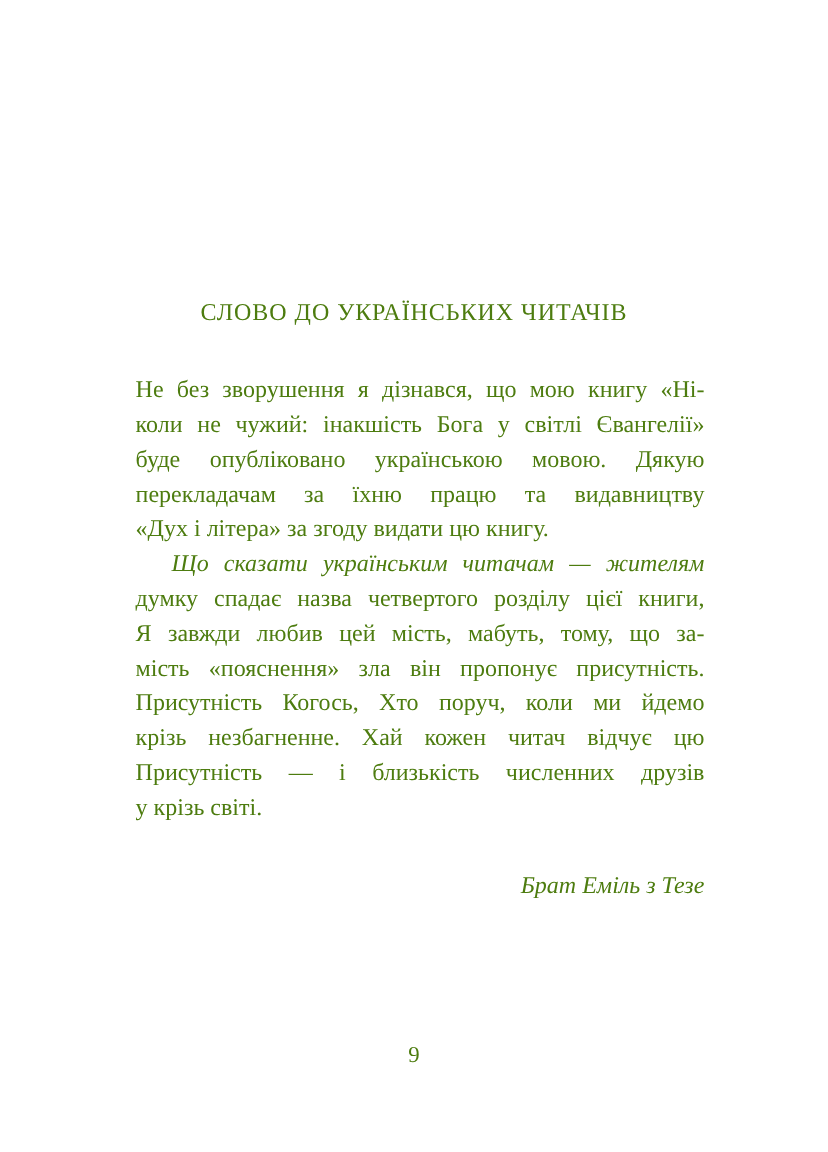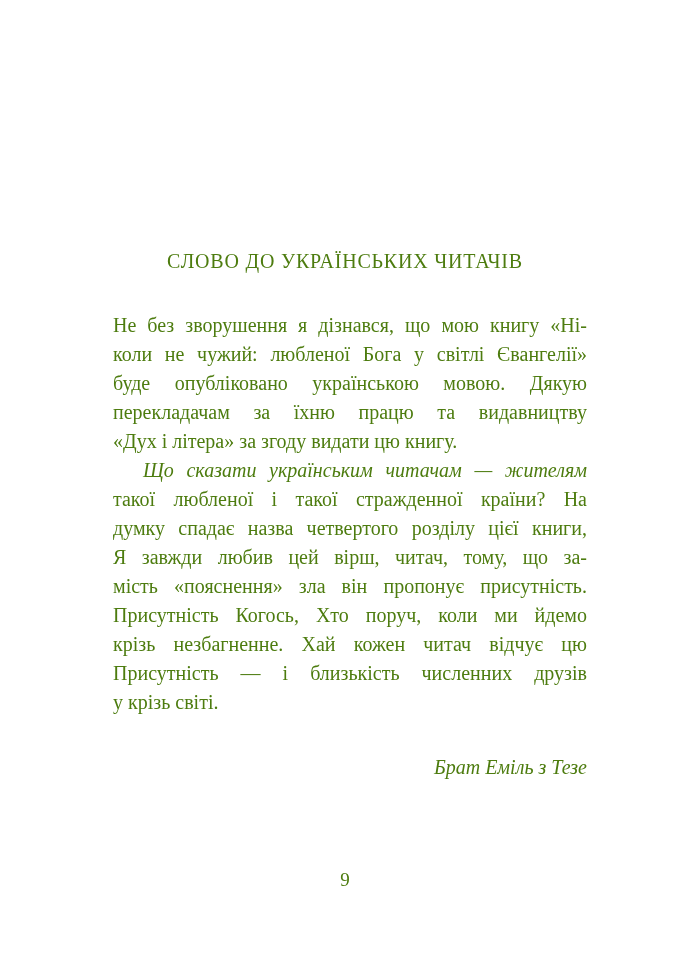--- a/index.html
+++ b/index.html
@@ -61,31 +61,30 @@
 <body>
 
 <div class="page">
 
   <h1 class="heading">СЛОВО ДО УКРАЇНСЬКИХ ЧИТАЧІВ</h1>
 
   <div class="body-text">
 
     <div class="para">
       <div class="line">Не без зворушення я дізнався, що мою книгу «Ні-</div>
-      <div class="line">коли не чужий: любленої Бога у світлі Євангелії»</div>
+      <div class="line">коли не чужий: інакшість Бога у світлі Євангелії»</div>
       <div class="line">буде опубліковано українською мовою. Дякую</div>
       <div class="line">перекладачам за їхню працю та видавництву</div>
       <div class="line last">«Дух і літера» за згоду видати цю книгу.</div>
     </div>
 
     <div class="para">
       <div class="line indent">Що сказати українським читачам — жителям</div>
-      <div class="line">такої любленої і такої стражденної країни? На</div>
       <div class="line">думку спадає назва четвертого розділу цієї книги,</div>
-      <div class="line">Я завжди любив цей вірш, читач, тому, що за-</div>
+      <div class="line">Я завжди любив цей мість, мабуть, тому, що за-</div>
       <div class="line">мість «пояснення» зла він пропонує присутність.</div>
       <div class="line">Присутність Когось, Хто поруч, коли ми йдемо</div>
       <div class="line">крізь незбагненне. Хай кожен читач відчує цю</div>
       <div class="line">Присутність — і близькість численних друзів</div>
       <div class="line last">у крізь світі.</div>
     </div>
 
     <div class="signature">
       <div class="sig-line">Брат Еміль з Тезе</div>
     </div>

